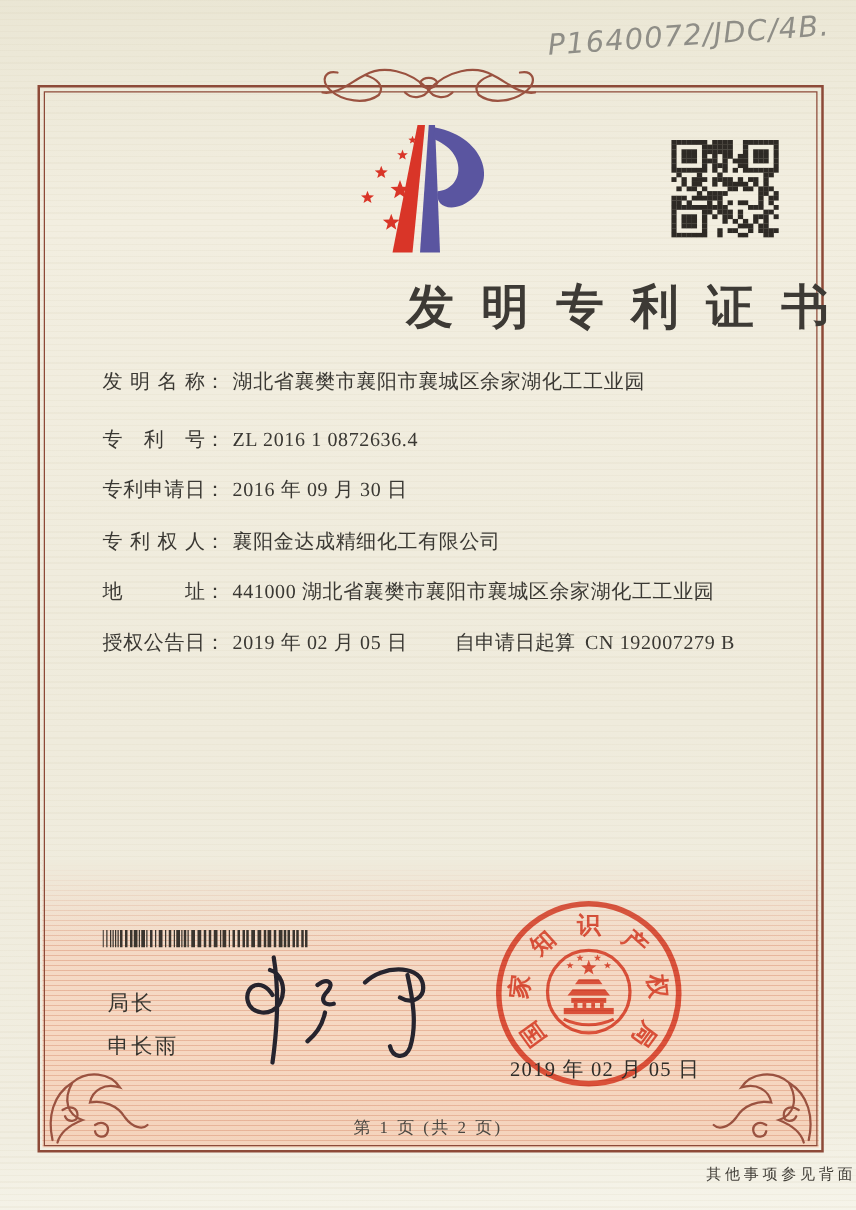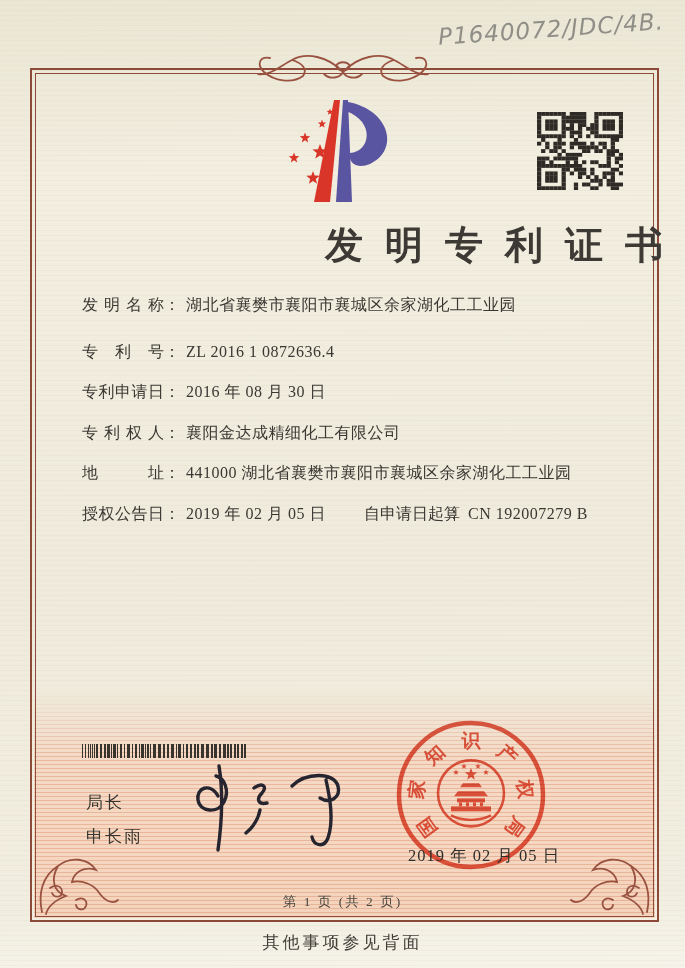--- a/index.html
+++ b/index.html
@@ -64,22 +64,22 @@
     color:#2f2d29;letter-spacing:1px;white-space:nowrap;}
   
   .ornament{position:absolute;z-index:5;pointer-events:none;}
   .ornament path{fill:none;stroke:#9a5240;stroke-width:1.8;stroke-linecap:round;}
   .orn-top{left:50%;top:48px;transform:translateX(-50%);}
   .orn-bl{left:36px;bottom:52px;}
   .orn-br{right:32px;bottom:52px;transform:scaleX(-1);}
   
   .page-info{position:absolute;left:0;top:893px;width:100%;z-index:4;text-align:center;
     font-size:13.5px;color:#4a4741;letter-spacing:2px;}
-  .back-note{position:absolute;left:0;top:931px;width:100%;z-index:4;text-align:center;
-    font-size:17px;color:#413e38;letter-spacing:3px;}
+  .back-note{position:absolute;left:0;top:931px;width:100%;z-index:4;text-align:right;
+    font-size:12px;color:#413e38;letter-spacing:3px;}
   
   .logo{position:absolute;left:274px;top:98px;z-index:4;}
   .qr{position:absolute;left:537px;top:112px;z-index:4;}
 </style>
 </head>
 <body>
 
 <div class="page">
 
   <div class="band"></div>
@@ -370,21 +370,21 @@
   <div class="title">发明专利证书</div>
 
   <div class="fields">
     <div class="frow">
       <span class="flabel">发明名称</span><span>：</span><span class="fvalue">湖北省襄樊市襄阳市襄城区余家湖化工工业园</span>
     </div>
     <div class="frow">
       <span class="flabel">专利号</span><span>：</span><span class="fvalue">ZL 2016 1 0872636.4</span>
     </div>
     <div class="frow">
-      <span class="flabel">专利申请日</span><span>：</span><span class="fvalue">2016 年 08 月 30 日</span>
+      <span class="flabel">专利申请日</span><span>：</span><span class="fvalue">2016 年 09 月 30 日</span>
     </div>
     <div class="frow">
       <span class="flabel">专利权人</span><span>：</span><span class="fvalue">襄阳金达成精细化工有限公司</span>
     </div>
     <div class="frow">
       <span class="flabel">地址</span><span>：</span><span class="fvalue">441000 湖北省襄樊市襄阳市襄城区余家湖化工工业园</span>
     </div>
     <div class="frow">
       <span class="flabel">授权公告日</span><span>：</span><span class="fvalue">2019 年 02 月 05 日</span><span class="pair2"><span class="flabel">自申请日起算</span><span>：</span><span class="fvalue">CN 192007279 B</span></span>
     </div>

